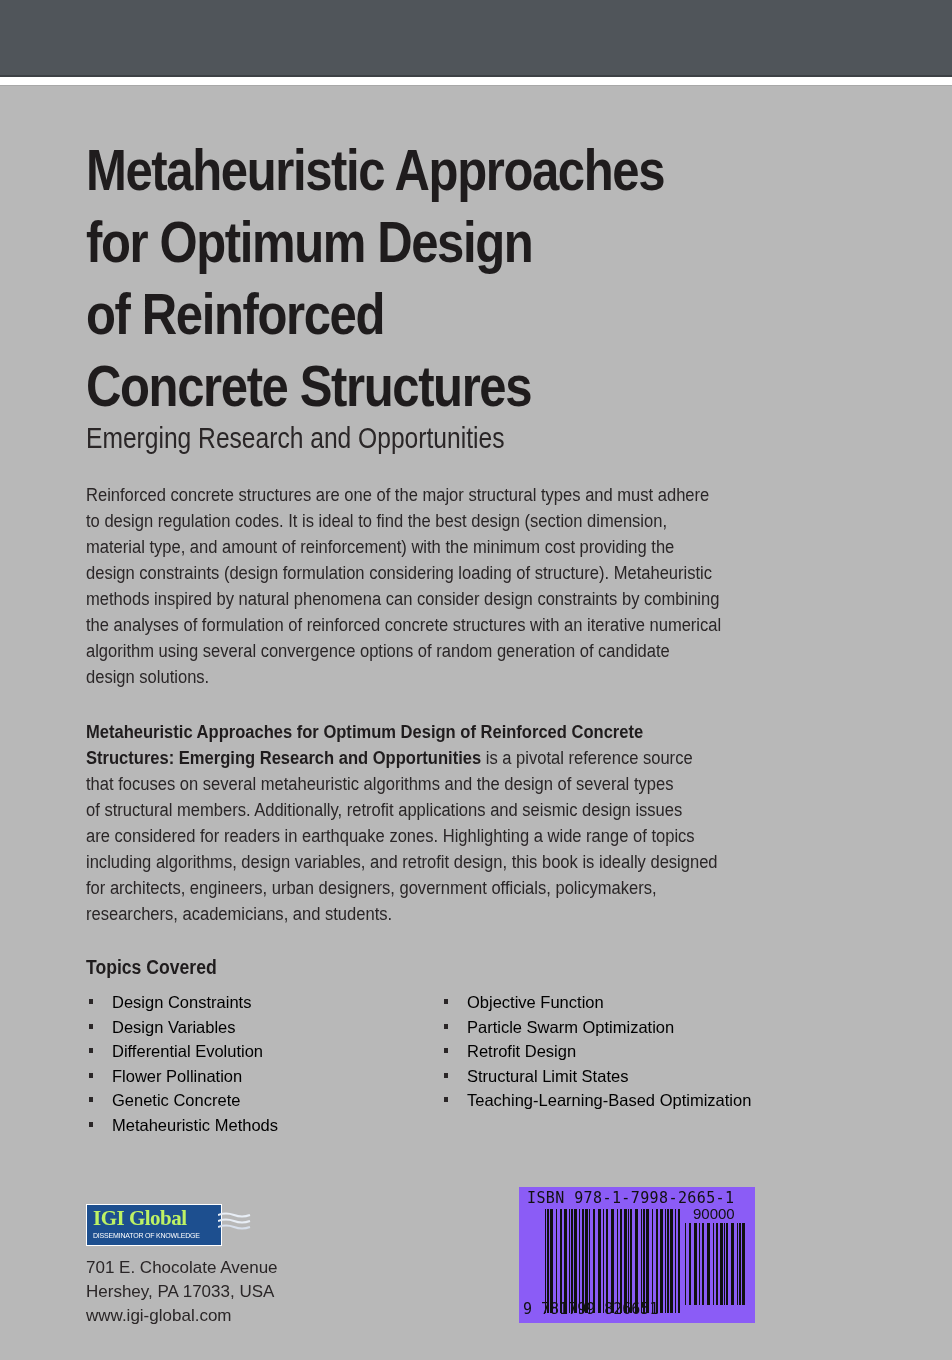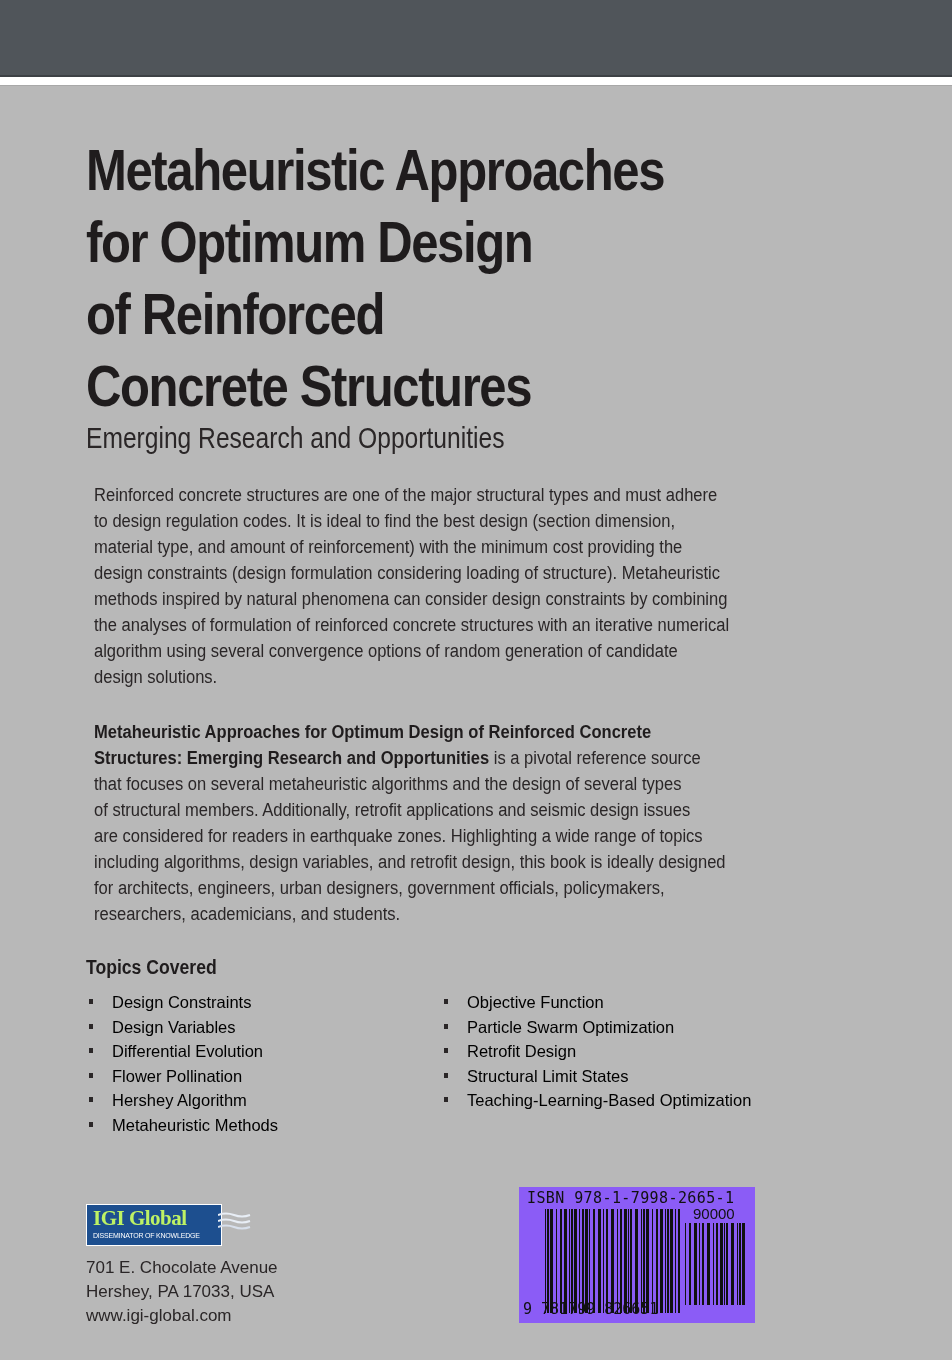--- a/index.html
+++ b/index.html
@@ -3,21 +3,21 @@
 <meta charset="utf-8">
 <style>
   html,body{margin:0;padding:0;}
   body{width:952px;height:1360px;position:relative;overflow:hidden;background:#b8b8b8;font-family:"Liberation Sans",sans-serif;color:#1f1c1d;}
   .topbar{position:absolute;left:0;top:0;width:952px;height:75px;background:#50555a;}
   .topline{position:absolute;left:0;top:75px;width:952px;height:2px;background:#3d4145;}
   .whitestrip{position:absolute;left:0;top:77px;width:952px;height:8px;background:#ffffff;}
   .greyline{position:absolute;left:0;top:85px;width:952px;height:1px;background:#a8a8a8;}
   .title{position:absolute;left:86px;top:134px;font-family:"Liberation Sans",sans-serif;font-weight:bold;font-size:57px;line-height:72px;letter-spacing:-1.6px;transform:scaleX(0.86);transform-origin:left top;white-space:nowrap;color:#1f1c1d;}
   .subtitle{position:absolute;left:86px;top:420px;font-size:30px;line-height:36px;transform:scaleX(0.82);transform-origin:left top;white-space:nowrap;color:#2a2627;}
-  .para{position:absolute;left:86px;width:740px;font-size:17.6px;line-height:26px;color:#2a2627;margin-left:8px;}
+  .para{position:absolute;left:86px;width:740px;font-size:17.6px;line-height:26px;color:#2a2627;}
   .p1{top:482px;}
   .p2{top:719px;}
   .line{display:block;white-space:nowrap;transform:scaleX(0.94);transform-origin:left top;}
   .bold{font-weight:bold;color:#1f1c1d;}
   .topics-title{position:absolute;left:86px;top:956px;font-size:20px;font-weight:bold;transform:scaleX(0.88);transform-origin:left top;white-space:nowrap;}
   .col{position:absolute;top:990px;list-style:none;margin:0;padding:0;}
   .col1{left:86px;}
   .col2{left:441px;}
   .col li{height:24.6px;font-size:16.5px;line-height:24.6px;white-space:nowrap;position:relative;padding-left:26px;color:#000000;}
   .col li .bullet{position:absolute;left:3px;top:9px;width:4px;height:5px;background:#2a2627;}
@@ -72,21 +72,21 @@
   <span class="line">researchers, academicians, and students.</span>
 </div>
 
 <div class="topics-title">Topics Covered</div>
 
 <ul class="col col1">
   <li><span class="bullet"></span><span>Design Constraints</span></li>
   <li><span class="bullet"></span><span>Design Variables</span></li>
   <li><span class="bullet"></span><span>Differential Evolution</span></li>
   <li><span class="bullet"></span><span>Flower Pollination</span></li>
-  <li><span class="bullet"></span><span>Hershey Algorithm</span></li>
+  <li><span class="bullet"></span><span>Genetic Concrete</span></li>
   <li><span class="bullet"></span><span>Metaheuristic Methods</span></li>
 </ul>
 
 <ul class="col col2">
   <li><span class="bullet"></span><span>Objective Function</span></li>
   <li><span class="bullet"></span><span>Particle Swarm Optimization</span></li>
   <li><span class="bullet"></span><span>Retrofit Design</span></li>
   <li><span class="bullet"></span><span>Structural Limit States</span></li>
   <li><span class="bullet"></span><span>Teaching-Learning-Based Optimization</span></li>
 </ul>

